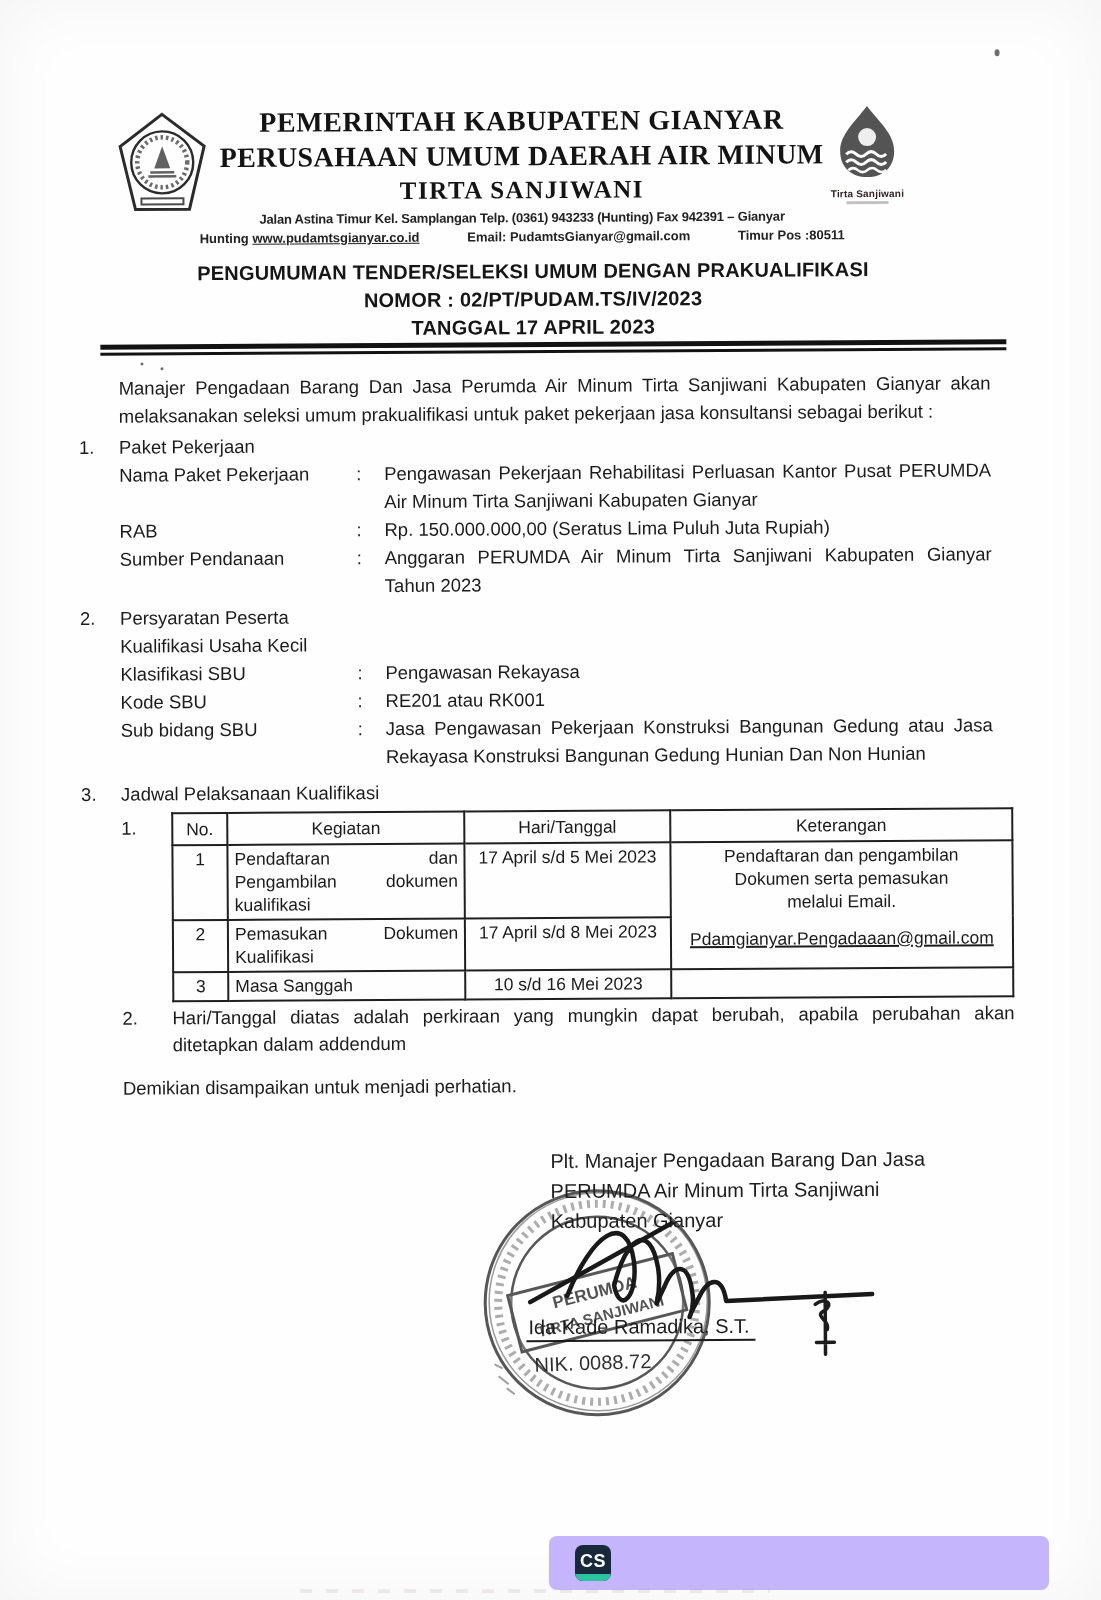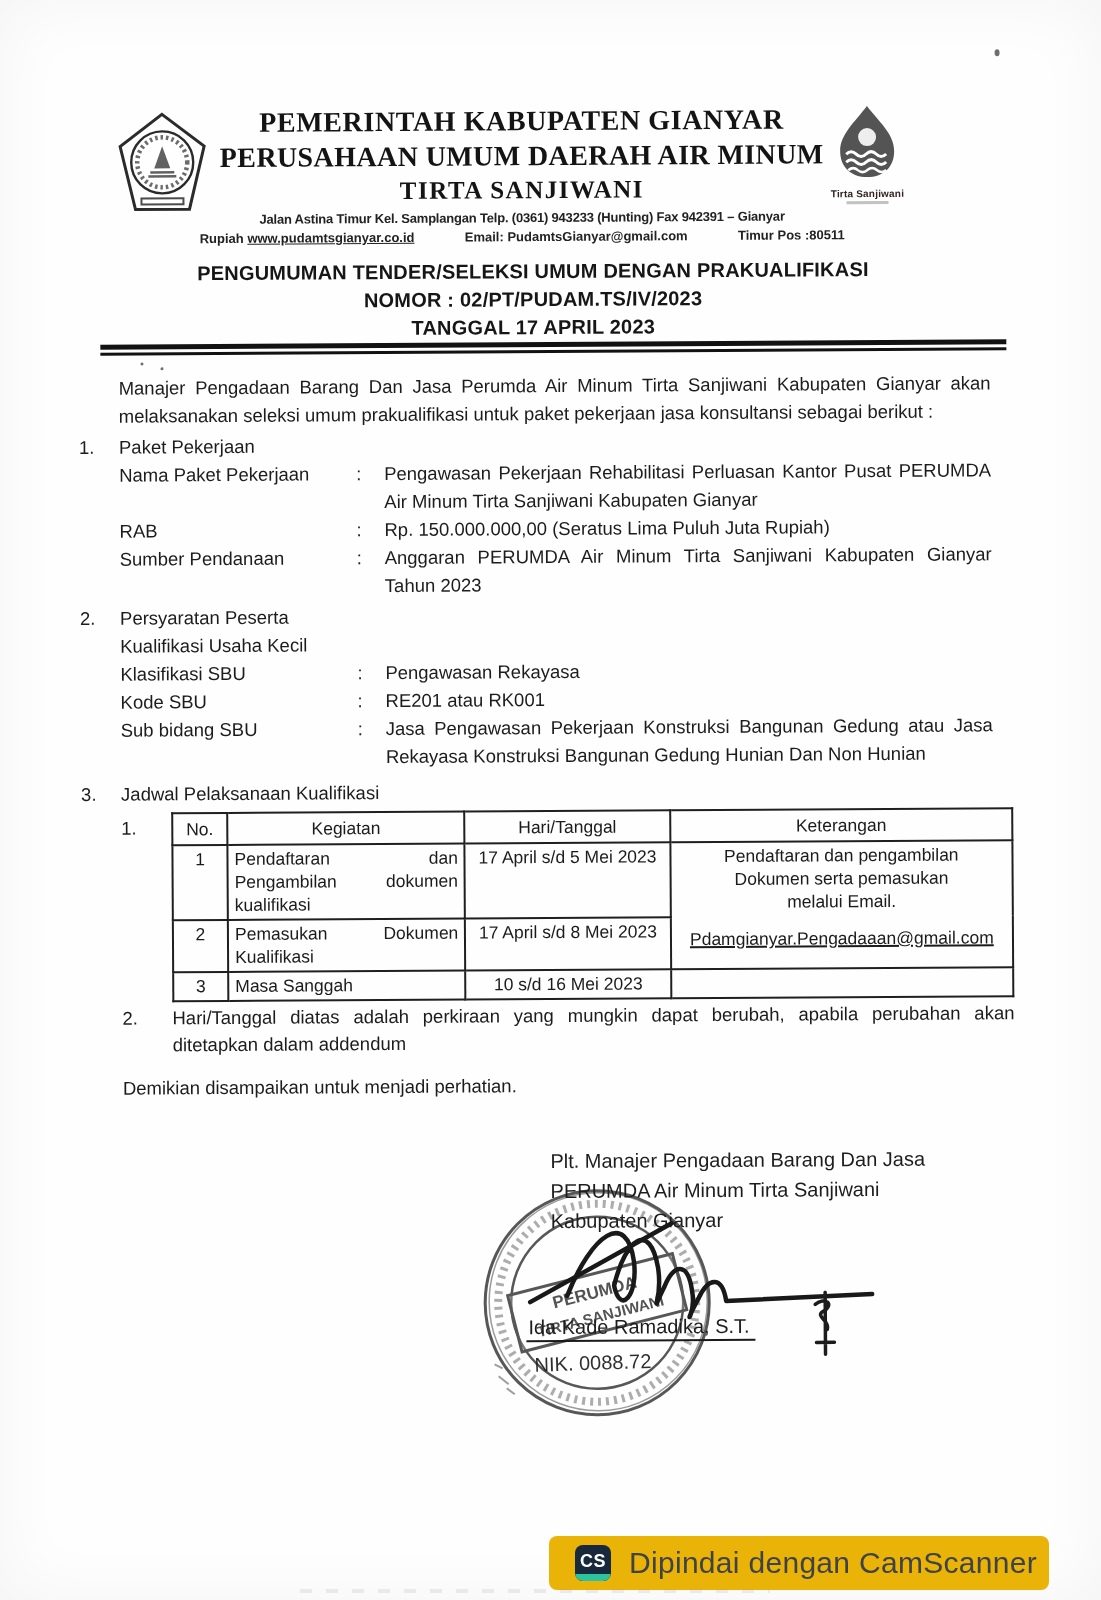--- a/index.html
+++ b/index.html
@@ -61,21 +61,21 @@
   
   .sig-block { position:absolute; left:520px; top:1146px; width:430px; }
   .sig-line { font-size:20px; line-height:30px; padding-left:25px; position:relative; z-index:3; }
   .stamp { position:absolute; left:-46px; top:40px; z-index:1; opacity:.82; }
   .autograph { position:absolute; left:-4px; top:58px; z-index:4; }
   .sig-name { position:absolute; left:0; top:170px; font-size:20px; z-index:5; border-bottom:2.5px solid #1a1a1a; padding:0 6px 1px 2px; }
   .sig-nik { position:absolute; left:8px; top:206px; font-size:20px; z-index:5; opacity:.92; transform:rotate(-1.5deg); }
   .hand-mark { position:absolute; left:284px; top:146px; z-index:5; }
 
   
-  .cs-pill { position:absolute; left:549px; top:1536px; width:500px; height:54px; background:#eab308; border-radius:8px; display:flex; align-items:center; padding-left:26px; box-sizing:border-box; }
+  .cs-pill { position:absolute; left:549px; top:1536px; width:500px; height:54px; background:#c4b5fd; border-radius:8px; display:flex; align-items:center; padding-left:26px; box-sizing:border-box; }
   .cs-icon { width:36px; height:36px; border-radius:8px; background:#17293a; position:relative; overflow:hidden; flex:0 0 36px; display:flex; align-items:center; justify-content:center; }
   .cs-icon span { color:#ffffff; font-weight:700; font-size:18px; letter-spacing:0.5px; margin-top:-4px; }
   .cs-icon::after { content:""; position:absolute; left:0; right:0; bottom:0; height:7px; background:#2bc3a0; border-radius:0 0 8px 8px; }
   .cs-text { margin-left:18px; font-size:30px; color:#3f4347; letter-spacing:0.3px; white-space:nowrap; }
 
   
   .speck { position:absolute; border-radius:50%; background:#6e6e6e; }
   .streak { position:absolute; top:1589px; left:300px; width:470px; height:4px; opacity:.5;
     background:repeating-linear-gradient(90deg, rgba(170,150,150,.35) 0 12px, transparent 12px 26px); }
 </style>
@@ -96,21 +96,21 @@
           <rect x="24" y="88" width="42" height="6" fill="none" stroke="#2b2b2b" stroke-width="2" opacity="0.85"></rect>
         </svg>
       </div>
 
       <div class="lh-center">
         <div class="lh-serif1">PEMERINTAH KABUPATEN GIANYAR</div>
         <div class="lh-serif2">PERUSAHAAN UMUM DAERAH AIR MINUM</div>
         <div class="lh-serif3">TIRTA SANJIWANI</div>
         <div class="lh-addr">Jalan Astina Timur Kel. Samplangan Telp. (0361) 943233 (Hunting) Fax 942391 – Gianyar</div>
         <div class="lh-contact">
-          <span><span>Rupiah </span><span class="u">www.pudamtsgianyar.co.id</span></span>
+          <span><span>Hunting </span><span class="u">www.pudamtsgianyar.co.id</span></span>
           <span>Email: PudamtsGianyar@gmail.com</span>
           <span>Timur Pos :80511</span>
         </div>
       </div>
 
       <div class="logo-right">
         <svg width="66" height="78" viewBox="0 0 66 78">
           <path d="M33 2 C45 18 60 30 60 47 C60 64 48 73 33 73 C18 73 6 64 6 47 C6 30 21 18 33 2 Z" fill="#3c3c3c" opacity="0.88"></path>
           <circle cx="33" cy="33" r="9" fill="#ffffff" opacity="0.9"></circle>
           <path d="M12 50 q5 -5 10 0 q5 5 10 0 q5 -5 10 0 q5 5 10 0" stroke="#ffffff" stroke-width="3" fill="none"></path>
@@ -273,17 +273,16 @@
         </svg>
       </div>
     </div>
 
   </div>
 
   <div class="cs-pill">
     <div class="cs-icon">
       <span>CS</span>
     </div>
-    <div class="cs-text">Dipindai dengan CamScanner</div>
   </div>
 
   <div class="streak"></div>
 </div>
 
 </body></html>

